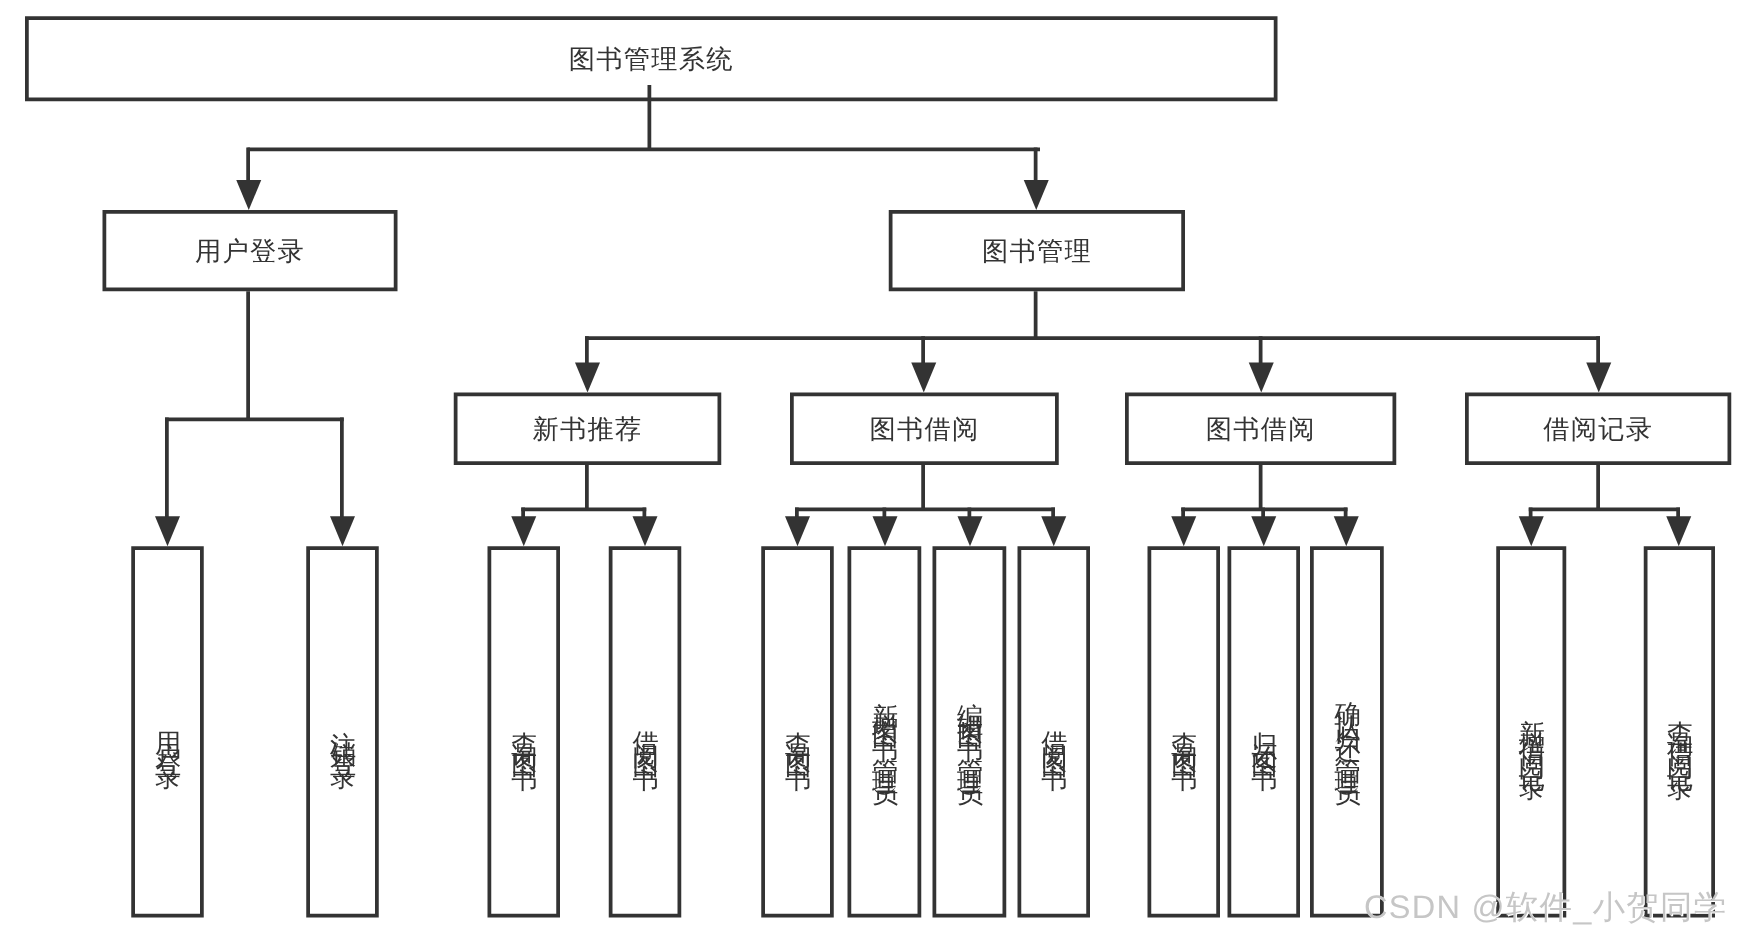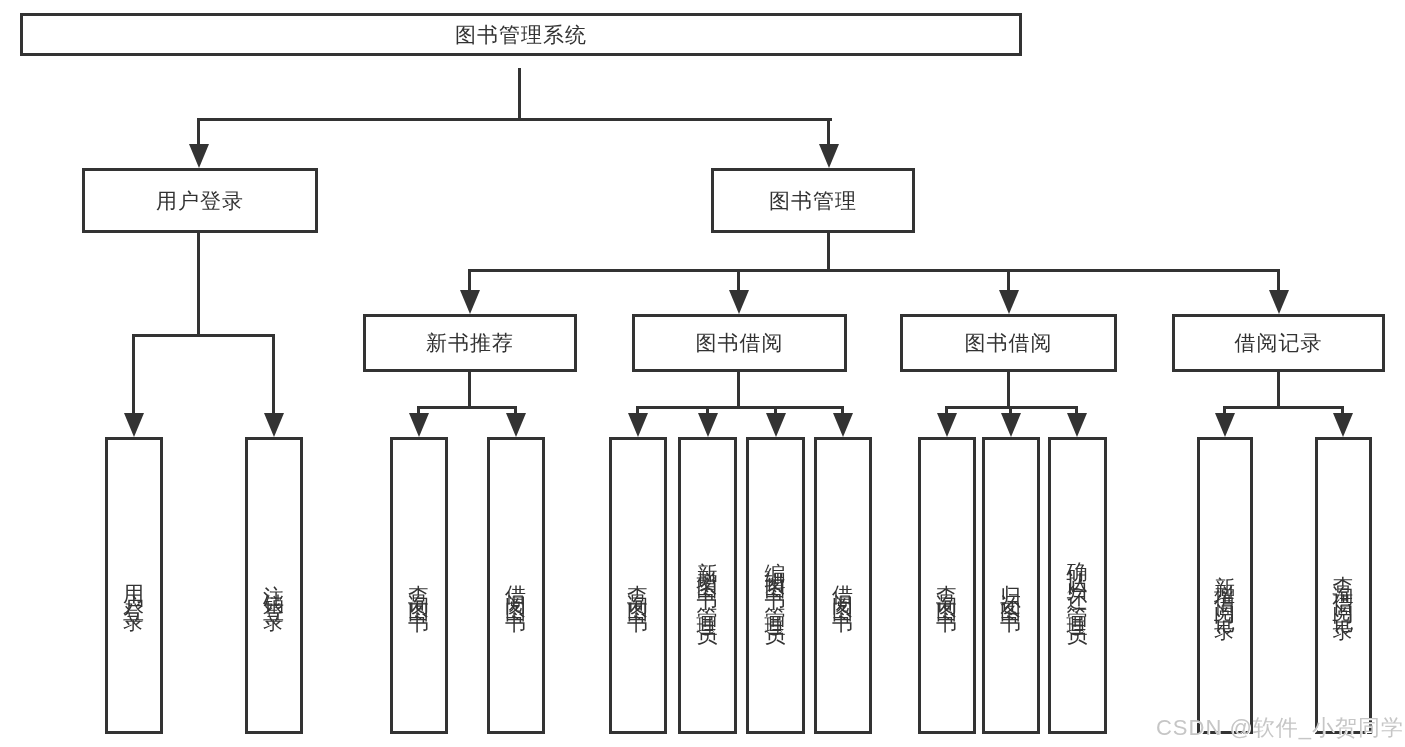--- a/index.html
+++ b/index.html
@@ -49,46 +49,46 @@
   }
   .tri{
     position:absolute;
     width:0;height:0;
     border-left:10px solid transparent;
     border-right:10px solid transparent;
     border-top:24px solid var(--line);
   }
   .watermark{
     position:absolute;
-    right:1px;
+    right:23px;
     bottom:4px;
-    font-size:22px;
+    font-size:26px;
     color:var(--watermark);
     letter-spacing:1px;
     text-shadow:1px 1px 0 #ffffff;
     z-index:10;
     white-space:nowrap;
   }
 </style>
 </head>
 <body>
 
 <div id="canvas">
 
-  <div class="box" style="left:20px;top:13px;width:1002px;height:43px">图书管理系统</div>
+  <div class="box" style="left:20px;top:13px;width:1002px;height:68px">图书管理系统</div>
 
   <div class="vline" style="left:518px;top:68px;height:52px"></div>
   <div class="hline" style="left:198px;top:118px;width:634px"></div>
   <div class="vline" style="left:197px;top:118px;height:29px"></div>
   <div class="tri" style="left:189px;top:144px"></div>
   <div class="vline" style="left:827px;top:118px;height:29px"></div>
   <div class="tri" style="left:819px;top:144px"></div>
 
   <div class="box" style="left:82px;top:168px;width:236px;height:65px">用户登录</div>
-  <div class="box" style="left:711px;top:168px;width:204px;height:65px">图书管理</div>
+  <div class="box" style="left:711px;top:168px;width:237px;height:65px">图书管理</div>
 
   <div class="vline" style="left:197px;top:233px;height:103px"></div>
   <div class="hline" style="left:132px;top:334px;width:143px"></div>
   <div class="vline" style="left:132px;top:334px;height:80px"></div>
   <div class="tri" style="left:124px;top:413px"></div>
   <div class="vline" style="left:272px;top:334px;height:80px"></div>
   <div class="tri" style="left:264px;top:413px"></div>
 
   <div class="vline" style="left:827px;top:233px;height:38px"></div>
   <div class="hline" style="left:468px;top:269px;width:812px"></div>

